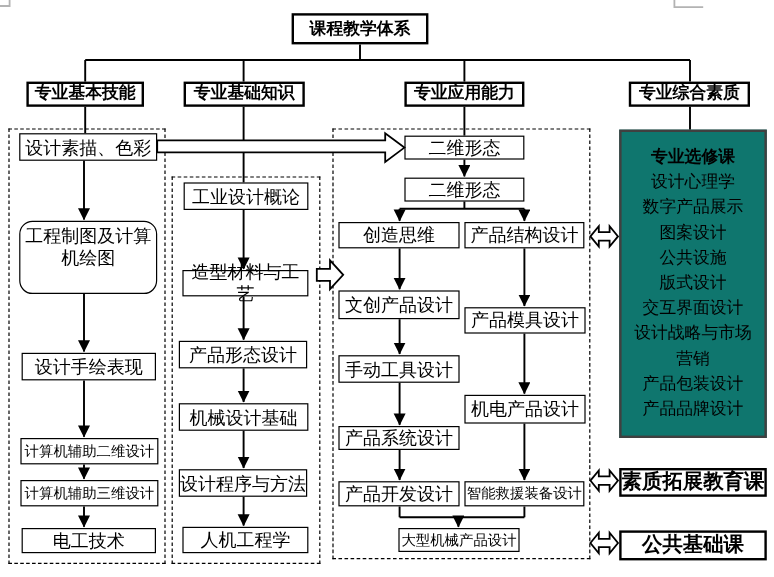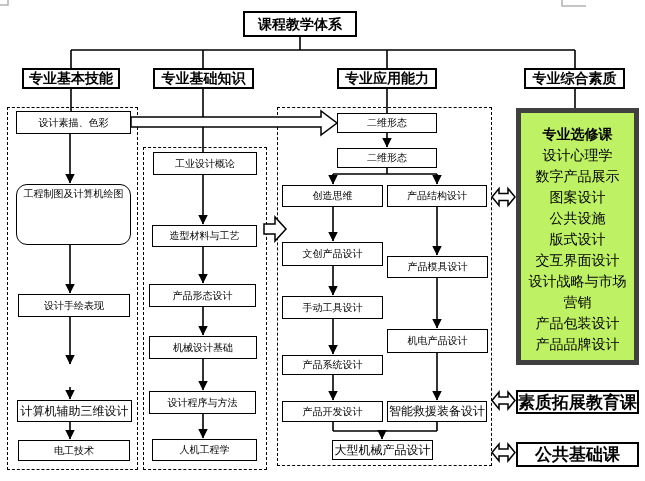--- a/index.html
+++ b/index.html
@@ -1,25 +1,25 @@
 <!DOCTYPE html>
 <html><head>
 <meta charset="utf-8">
 <style>
   html,body{margin:0;padding:0;background:#fff;}
   .stage{position:relative;width:645px;height:481px;background:#ffffff;
          font-family:"DejaVu Sans",sans-serif;color:#000;overflow:hidden;}
   .box{position:absolute;border:1.5px solid #000;background:#fff;box-sizing:border-box;
        display:flex;align-items:center;justify-content:center;text-align:center;
-       font-size:10px;line-height:1.2;}
+       font-size:15px;line-height:1.2;}
   .hdr{font-weight:bold;border-width:2px;font-size:14px;}
   .tight{font-size:12px;letter-spacing:0;}
   .toptext{align-items:flex-start;padding-top:3px;}
   .dashed{position:absolute;border:1.5px dashed #000;box-sizing:border-box;background:transparent;}
-  .panel{position:absolute;border:5px solid #404040;box-sizing:border-box;background:#bef264;
+  .panel{position:absolute;border:2px solid #404040;box-sizing:border-box;background:#0f766e;
          text-align:center;font-size:14px;line-height:21px;padding-top:11px;}
   .panel-heading{font-weight:bold;}
   .panel-item{white-space:pre-line;}
   .qbox{font-weight:bold;font-size:17px;border-width:2px;}
   svg.overlay{position:absolute;left:0;top:0;pointer-events:none;}
 </style>
 </head>
 <body>
 
 <div class="stage">
@@ -30,20 +30,21 @@
 
   <div class="box hdr" style="left:243px;top:11px;width:114px;height:26px;">课程教学体系</div>
   <div class="box hdr" style="left:22px;top:68px;width:98px;height:21px;">专业基本技能</div>
   <div class="box hdr" style="left:153px;top:68px;width:101px;height:21px;">专业基础知识</div>
   <div class="box hdr" style="left:337px;top:68px;width:100px;height:21px;">专业应用能力</div>
   <div class="box hdr" style="left:524px;top:68px;width:101px;height:21px;text-align:right;">专业综合素质</div>
 
   <div class="box" style="left:16px;top:111px;width:115px;height:23px;">设计素描、色彩</div>
   <div class="box toptext" style="left:16px;top:184px;width:115px;height:61px;border-radius:11px;">工程制图及计算机绘图</div>
   <div class="box" style="left:18px;top:294px;width:112px;height:23px;">设计手绘表现</div>
+  <div class="box tight" style="left:17px;top:365px;width:115px;height:22px;">计算机辅助二维设计</div>
   <div class="box tight" style="left:17px;top:400px;width:115px;height:22px;">计算机辅助三维设计</div>
   <div class="box" style="left:18px;top:440px;width:112px;height:21px;">电工技术</div>
 
   <div class="box" style="left:153px;top:152px;width:104px;height:23px;">工业设计概论</div>
   <div class="box" style="left:152px;top:225px;width:105px;height:22px;">造型材料与工艺</div>
   <div class="box" style="left:149px;top:284px;width:107px;height:23px;">产品形态设计</div>
   <div class="box" style="left:149px;top:336px;width:108px;height:23px;">机械设计基础</div>
   <div class="box" style="left:149px;top:391px;width:107px;height:23px;">设计程序与方法</div>
   <div class="box" style="left:152px;top:439px;width:105px;height:22px;">人机工程学</div>
 

